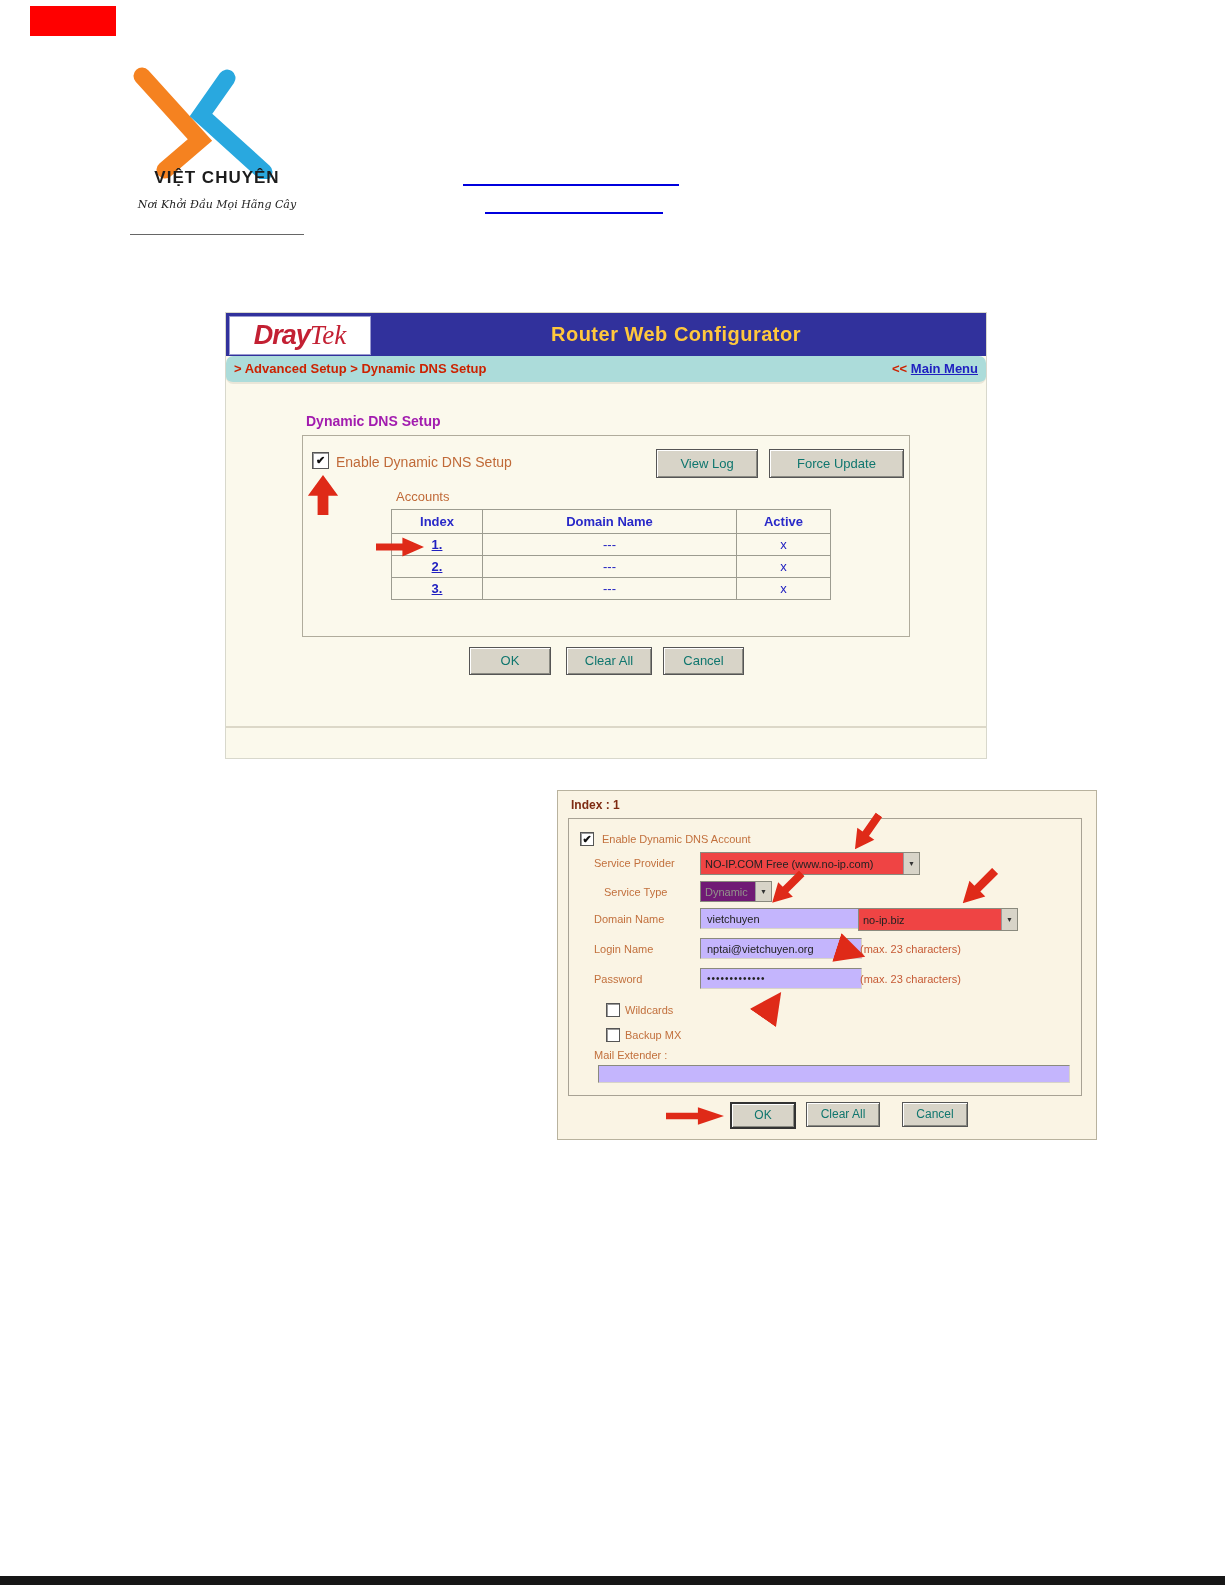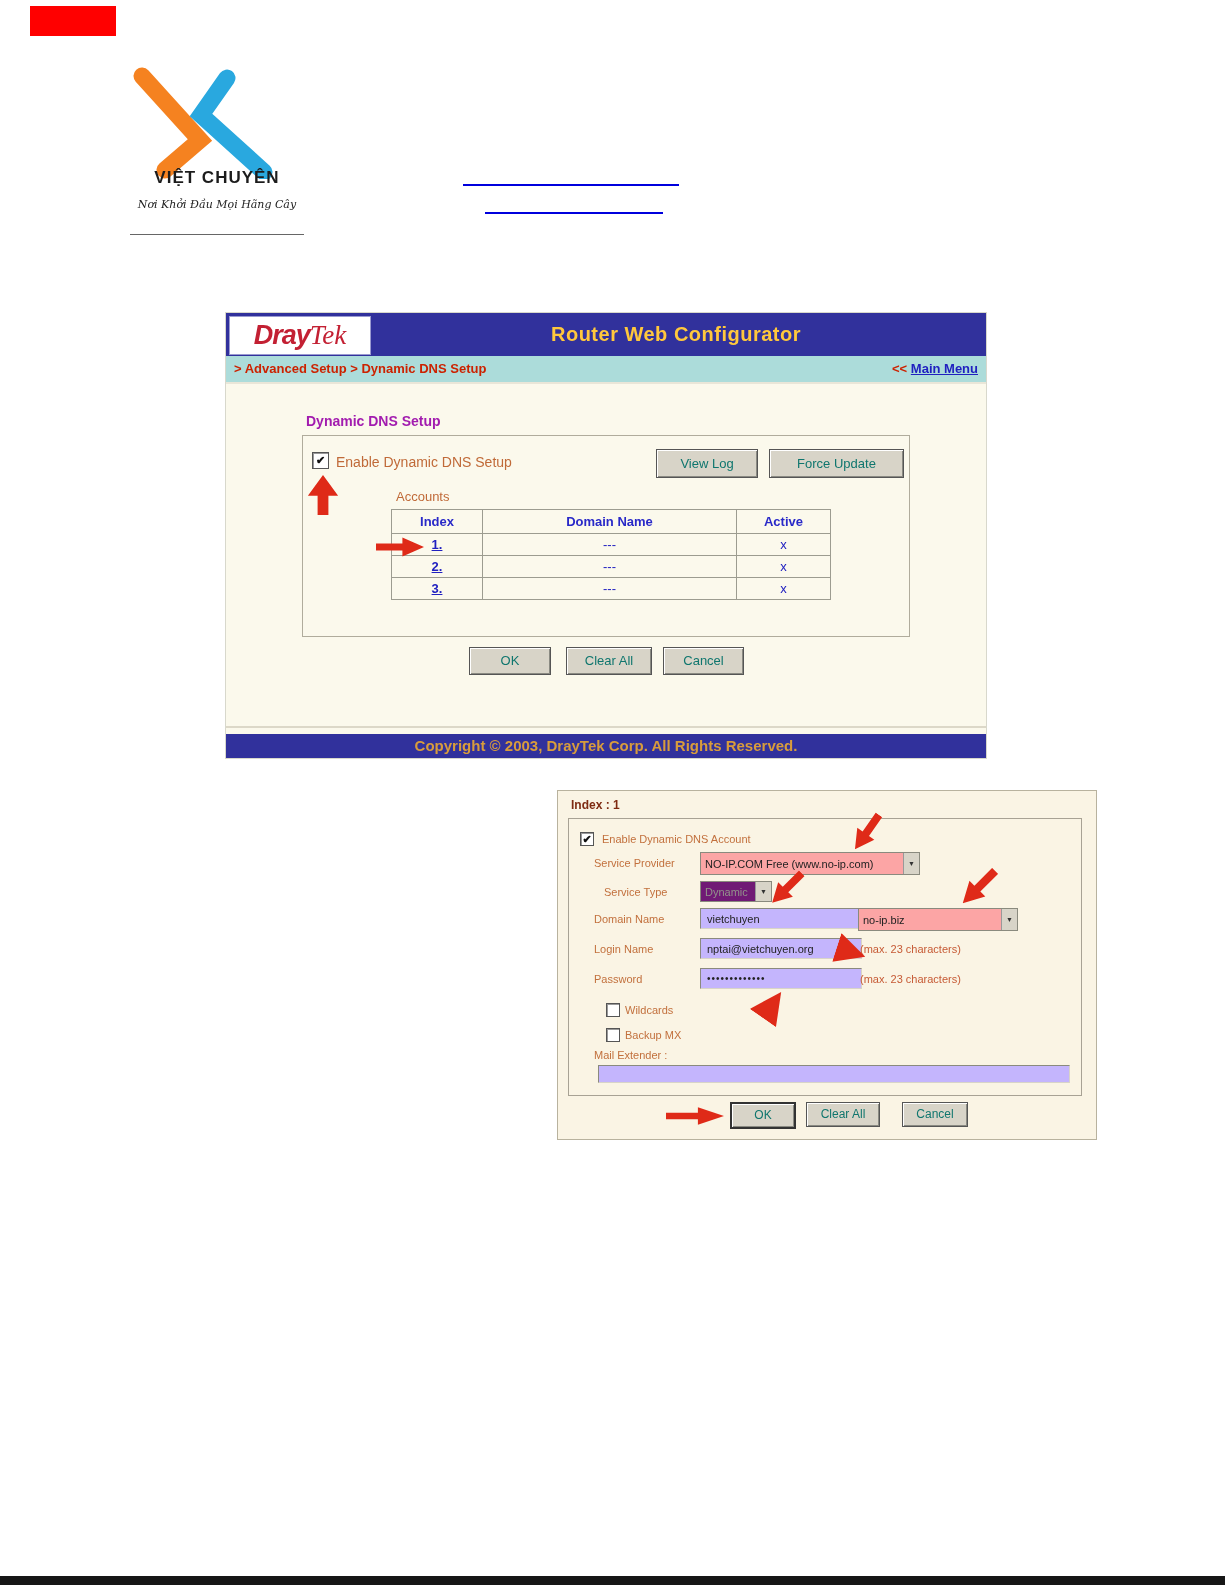--- a/index.html
+++ b/index.html
@@ -27,21 +27,21 @@
   .shot1{left:225px;top:312px;width:760px;height:445px;background:#fbf9ec;
          border:1px solid #d8d8cc;font-size:13px;}
   .s1-header{position:absolute;left:0;top:0;width:760px;height:43px;background:#31319c;}
   .s1-logobox{position:absolute;left:3px;top:3px;width:140px;height:37px;background:#fff;
               border:1px solid #9a9ad0;display:flex;align-items:center;justify-content:center;}
   .dray{font-style:italic;font-weight:bold;font-size:27px;color:#c32033;letter-spacing:-1px;}
   .tek{font-family:"Liberation Serif",serif;font-style:italic;font-size:27px;color:#c32033;}
   .s1-title{position:absolute;left:140px;top:0;width:620px;height:43px;line-height:43px;
             text-align:center;color:#ffc83c;font-weight:bold;font-size:20px;letter-spacing:.5px;}
   .s1-crumbbar{position:absolute;left:0;top:43px;width:760px;height:26px;background:#acdcda;
-               border-bottom:2px solid #e9e6d8;}
+               border-bottom:2px solid #e9e6d8;border-radius:7px;}
   .s1-crumb{position:absolute;left:8px;top:5px;color:#cc2200;font-weight:bold;font-size:13px;}
   .s1-mainmenu{position:absolute;right:8px;top:5px;font-weight:bold;font-size:13px;}
   .mm-arrows{color:#cc2200;}
   .mm-link{color:#2020c0;text-decoration:underline;cursor:pointer;}
   .s1-section-title{position:absolute;left:80px;top:100px;color:#a21caf;font-weight:bold;font-size:14px;}
   .s1-fieldset{position:absolute;left:76px;top:122px;width:606px;height:200px;border:1px solid #b0ac9c;}
   .cb{background:#fff;border:1px solid #555;
       box-shadow:inset 1px 1px 0 #999;display:flex;align-items:center;justify-content:center;
       font-size:11px;color:#111;}
   .cb.checked::before{content:"✔";font-weight:bold;}
@@ -75,21 +75,21 @@
   
   .shot2{left:557px;top:790px;width:538px;height:348px;background:#faf4e4;
          border:1px solid #b8b29e;font-size:11px;color:#333;}
   .s2-title{position:absolute;left:13px;top:7px;color:#7e2b12;font-weight:bold;font-size:12px;}
   .s2-fieldset{position:absolute;left:10px;top:27px;width:512px;height:276px;border:1px solid #a8a294;}
   .s2-label{position:absolute;color:#c2703d;font-size:11px;}
   .s2-note{position:absolute;color:#c65a35;font-size:11px;}
   .inp{position:absolute;background:#c4b5fd;border:1px solid #8a8a7e;border-right-color:#d8d4c8;
        border-bottom-color:#d8d4c8;font-size:11px;color:#222;padding:0 6px;
        font-family:"Liberation Sans",sans-serif;}
-  .dd{position:absolute;background:#fca5a5;border:1px solid #8a8a7e;display:flex;align-items:center;}
+  .dd{position:absolute;background:#ef4444;border:1px solid #8a8a7e;display:flex;align-items:center;}
   .dd .dd-text{flex:1;padding:0 4px;font-size:11px;color:#222;white-space:nowrap;overflow:hidden;}
   .dd .dd-btn{width:15px;align-self:stretch;background:#d8d4c8;border-left:1px solid #999;
               display:flex;align-items:center;justify-content:center;font-size:7px;color:#333;}
   .dd.disabled{background:#701a75;}
   .dd.disabled .dd-text{color:#93938b;}
   .s2-cb{width:12px;height:12px;}
   .s2-btn{position:absolute;height:23px;line-height:23px;font-size:12px;}
   .bottom-bar{left:0;top:1576px;width:1225px;height:9px;background:#161616;}
 </style>
 </head>
@@ -167,21 +167,20 @@
 
     <div class="abs arrow arrow-right" style="left:150px;top:222px;width:48px;height:24px;"></div>
 
     <div class="s1-btnrow">
       <div class="btn s1-ok">OK</div>
       <div class="btn s1-clear">Clear All</div>
       <div class="btn s1-cancel">Cancel</div>
     </div>
 
     <div class="s1-divider"></div>
-    <div class="s1-copybar">Copyright © 2003, DrayTek Corp. All Rights Reserved.</div>
   </div>
 
   <div class="abs shot2">
     <div class="s2-title">Index : 1</div>
     <div class="s2-fieldset"></div>
 
     <span class="cb checked s2-cb abs" style="left:22px;top:41px;"></span>
     <span class="s2-label" style="left:44px;top:42px;">Enable Dynamic DNS Account</span>
 
     <div class="abs arrow arrow-right" style="left:288px;top:28px;width:42px;height:26px;transform:rotate(125deg);"></div>

